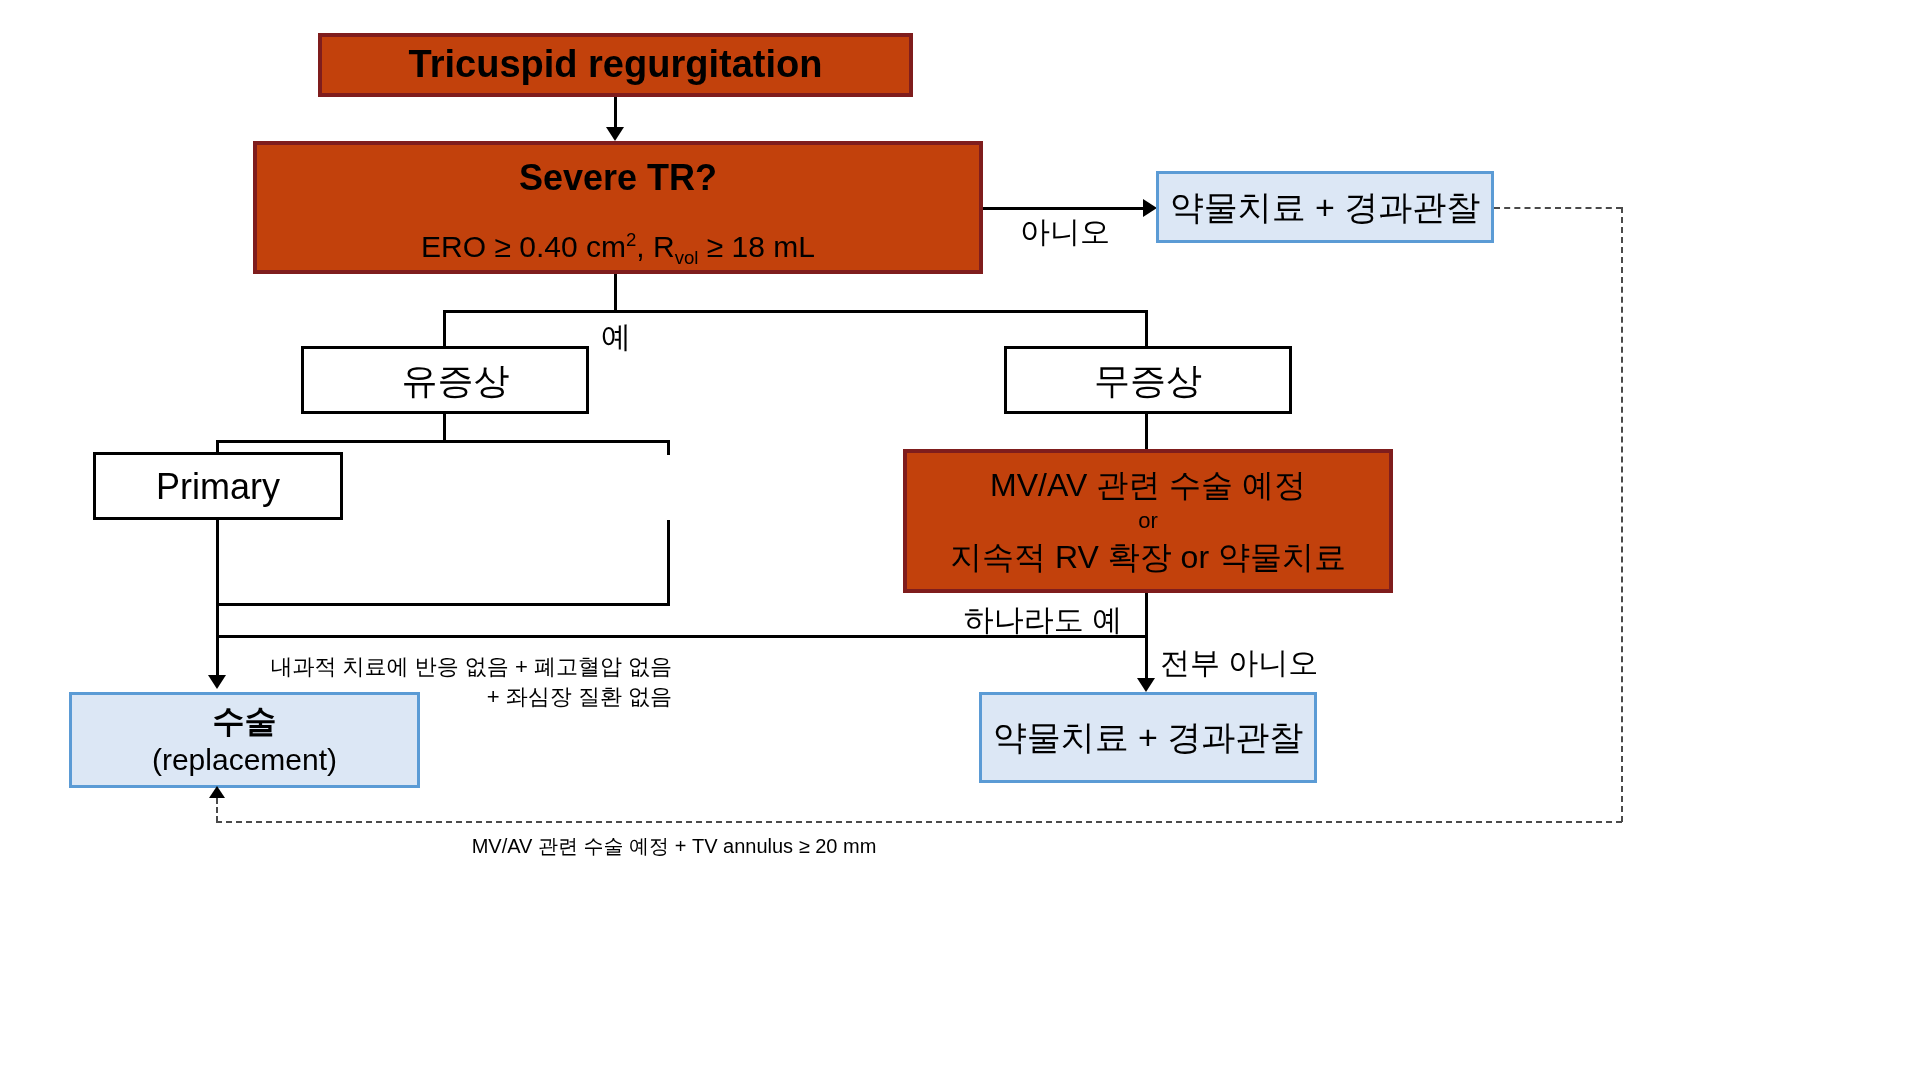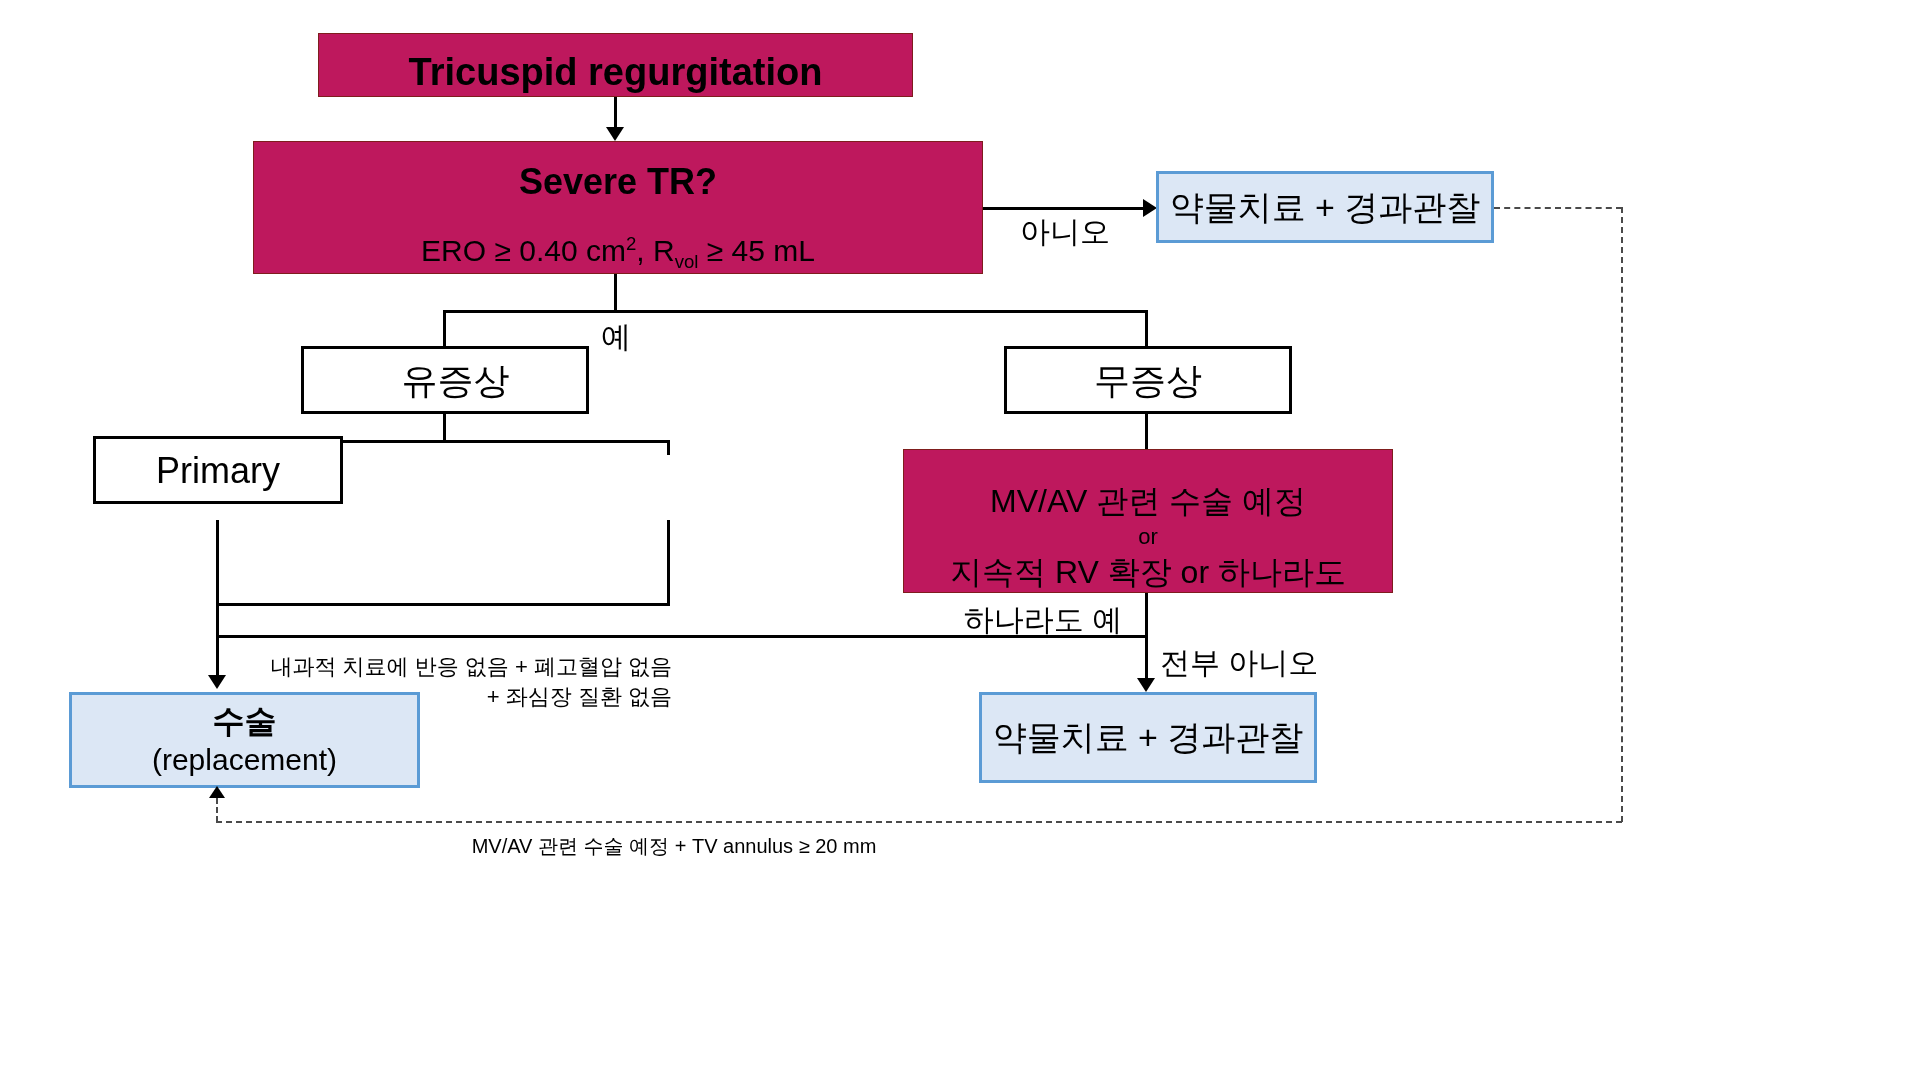--- a/index.html
+++ b/index.html
@@ -23,23 +23,22 @@
     position: absolute;
     box-sizing: border-box;
     display: flex;
     flex-direction: column;
     align-items: center;
     justify-content: center;
     text-align: center;
     line-height: 1.25;
   }
   .node.orange {
-    background: #be185d;
-    border: 1px solid #7f1d1d;
-    justify-content: flex-end;
+    background: #c2410c;
+    border: 4px solid #7f1d1d;
   }
   .node.blue {
     background: #dce7f5;
     border: 3px solid #5b9bd5;
   }
   .node.plain {
     background: #ffffff;
     border: 3px solid #000000;
   }
   .t-bold { font-weight: bold; }
@@ -111,21 +110,21 @@
 
   <div class="node orange" style="left:318px; top:33px; width:595px; height:64px;">
     <span class="t-38 t-bold">Tricuspid regurgitation</span>
   </div>
 
   <div class="ln v" style="left:614px; top:97px; height:30px;"></div>
   <div class="arrowdown" style="left:606px; top:127px;"></div>
 
   <div class="node orange" style="left:253px; top:141px; width:730px; height:133px;">
     <span class="t-36 t-bold" style="margin-top:10px;">Severe TR?</span>
-    <span class="t-30" style="margin-top:28px;"><span>ERO ≥ 0.40 cm</span><span class="sup">2</span><span>, R</span><span class="sub">vol</span><span> ≥ 45 mL</span></span>
+    <span class="t-30" style="margin-top:28px;"><span>ERO ≥ 0.40 cm</span><span class="sup">2</span><span>, R</span><span class="sub">vol</span><span> ≥ 18 mL</span></span>
   </div>
 
   <div class="ln h" style="left:983px; top:207px; width:170px;"></div>
   <div class="arrowright" style="left:1143px; top:199px;"></div>
   <div class="lbl center t-30" style="left:1065px; top:212px;">아니오</div>
 
   <div class="node blue" style="left:1156px; top:171px; width:338px; height:72px;">
     <span class="t-34">약물치료 + 경과관찰</span>
   </div>
 
@@ -143,42 +142,42 @@
 
   <div class="node plain" style="left:1004px; top:346px; width:288px; height:68px;">
     <span class="t-36">무증상</span>
   </div>
 
   <div class="ln v" style="left:443px; top:414px; height:26px;"></div>
   <div class="ln h" style="left:216px; top:440px; width:454px;"></div>
   <div class="ln v" style="left:216px; top:440px; height:15px;"></div>
   <div class="ln v" style="left:667px; top:440px; height:15px;"></div>
 
-  <div class="node plain" style="left:93px; top:436px; width:250px; height:68px;align-items:center;">
+  <div class="node plain" style="left:93px; top:452px; width:250px; height:68px;align-items:center;">
     <span class="t-36">Primary</span>
   </div>
 
 
   <div class="ln v" style="left:216px; top:520px; height:155px;"></div>
   <div class="arrowdown" style="left:208px; top:675px;"></div>
 
   <div class="ln v" style="left:667px; top:520px; height:83px;"></div>
   <div class="ln h" style="left:216px; top:603px; width:454px;"></div>
 
   <div class="lbl right t-22" style="left:672px; top:652px; width:420px; line-height:1.35;">
     <span>내과적 치료에 반응 없음 + 폐고혈압 없음</span><br>
     <span>+ 좌심장 질환 없음</span>
   </div>
 
   <div class="ln v" style="left:1145px; top:414px; height:35px;"></div>
 
   <div class="node orange" style="left:903px; top:449px; width:490px; height:144px;">
     <span class="t-32">MV/AV 관련 수술 예정</span>
     <span class="t-22" style="margin:2px 0;">or</span>
-    <span class="t-32">지속적 RV 확장 or 하나라도</span>
+    <span class="t-32">지속적 RV 확장 or 약물치료</span>
   </div>
 
   <div class="ln v" style="left:1145px; top:593px; height:42px;"></div>
   <div class="ln h" style="left:216px; top:635px; width:932px;"></div>
   <div class="lbl center t-30" style="left:1043px; top:600px;">하나라도 예</div>
 
   <div class="ln v" style="left:1145px; top:635px; height:43px;"></div>
   <div class="arrowdown" style="left:1137px; top:678px;"></div>
   <div class="lbl t-30" style="left:1160px; top:643px;">전부 아니오</div>
 

